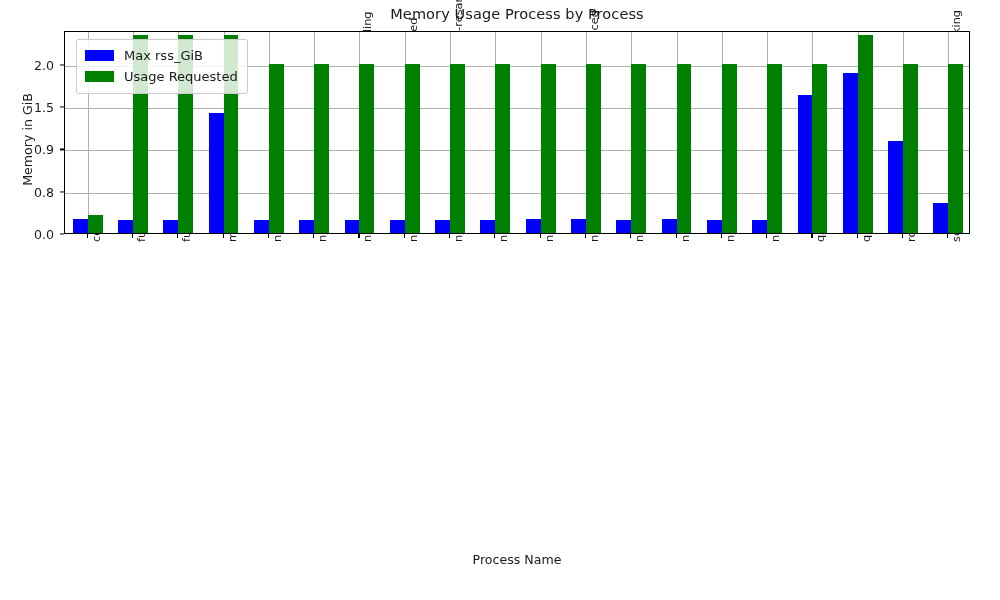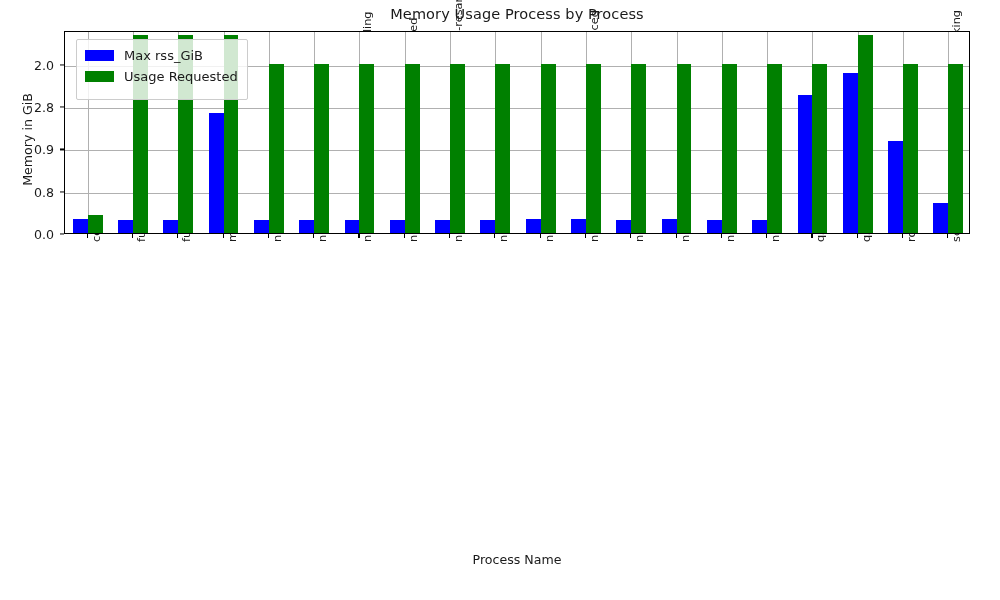--- a/index.html
+++ b/index.html
@@ -133,21 +133,21 @@
   }
 
   
   #legend {
     position: absolute;
     left: 76px;
     top: 39px;
     background: rgba(255,255,255,0.82);
     border: 1px solid #cccccc;
     border-radius: 2px;
-    padding: 5px 9px 12px 8px;
+    padding: 5px 9px 6px 8px;
     z-index: 20;
   }
   .legend-row {
     display: flex;
     align-items: center;
     height: 21px;
   }
   .legend-swatch {
     width: 29px;
     height: 11px;
@@ -171,21 +171,21 @@
   <div id="xlabel">Process Name</div>
 
   <div id="yaxis-ticks">
       <div class="ytick-mark" style="top: 234px;"></div>
       <div class="ytick-label" style="top: 234px; left: 8px;">0.0</div>
       <div class="ytick-mark" style="top: 191.708px;"></div>
       <div class="ytick-label" style="top: 191.708px; left: 8px;">0.8</div>
       <div class="ytick-mark" style="top: 149.417px;"></div>
       <div class="ytick-label" style="top: 149.417px; left: 8px;">0.9</div>
       <div class="ytick-mark" style="top: 107.125px;"></div>
-      <div class="ytick-label" style="top: 107.125px; left: 8px;">2.8</div>
+      <div class="ytick-label" style="top: 107.125px; left: 8px;">1.5</div>
       <div class="ytick-mark" style="top: 64.8333px;"></div>
       <div class="ytick-label" style="top: 64.8333px; left: 8px;">2.0</div>
     </div>
   <div id="xaxis-ticks">
       <div class="xtick-mark" style="left: 86.65px;"></div>
       <div class="xtick-label" style="left: 90.65px;">copyfile</div>
       <div class="xtick-mark" style="left: 131.95px;"></div>
       <div class="xtick-label" style="left: 135.95px;">func_read-json-me</div>
       <div class="xtick-mark" style="left: 177.25px;"></div>
       <div class="xtick-label" style="left: 181.25px;">func_read-json-se</div>

